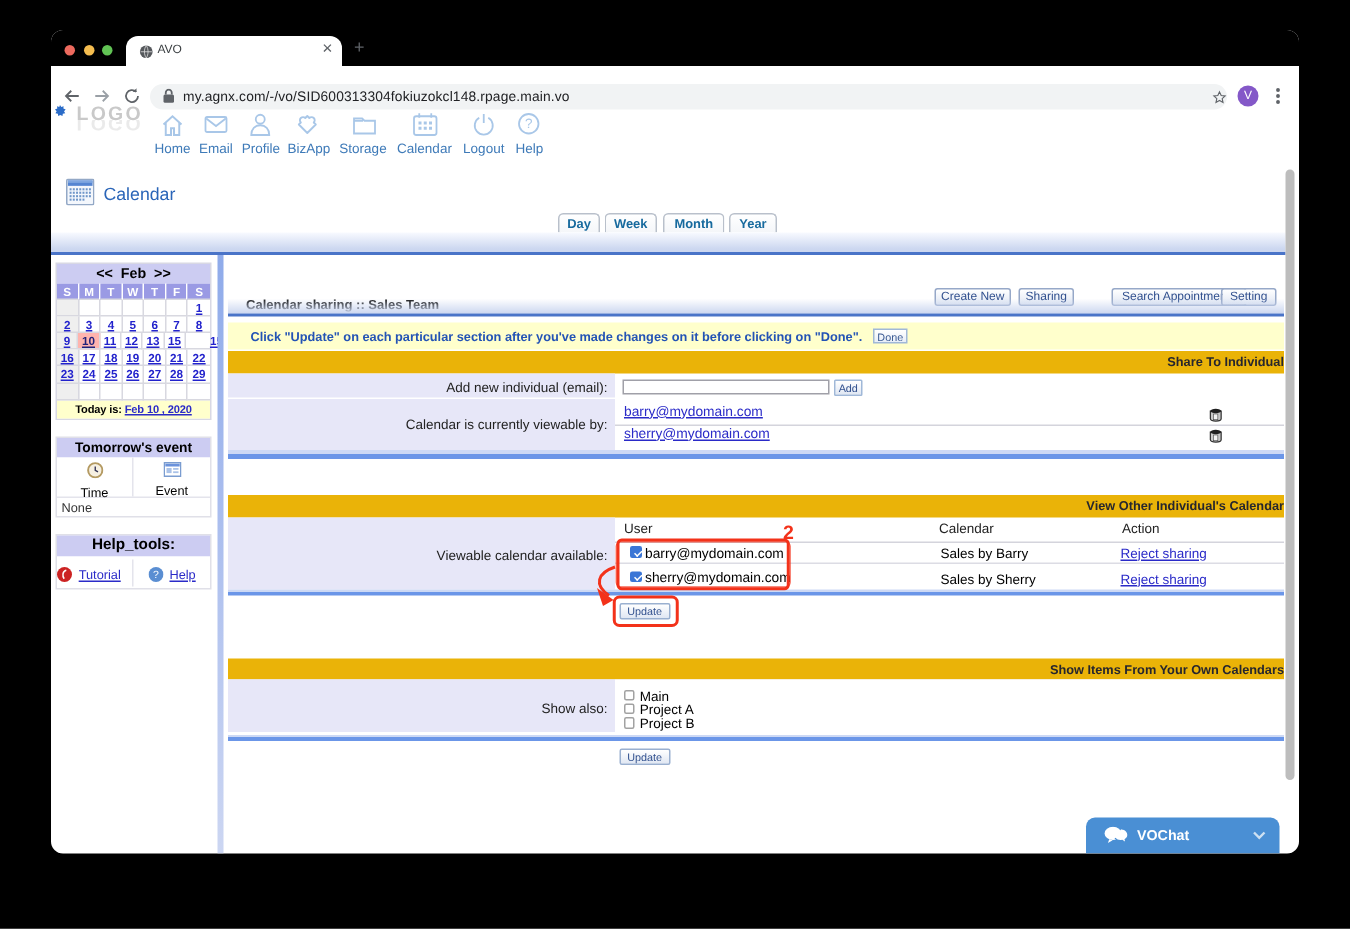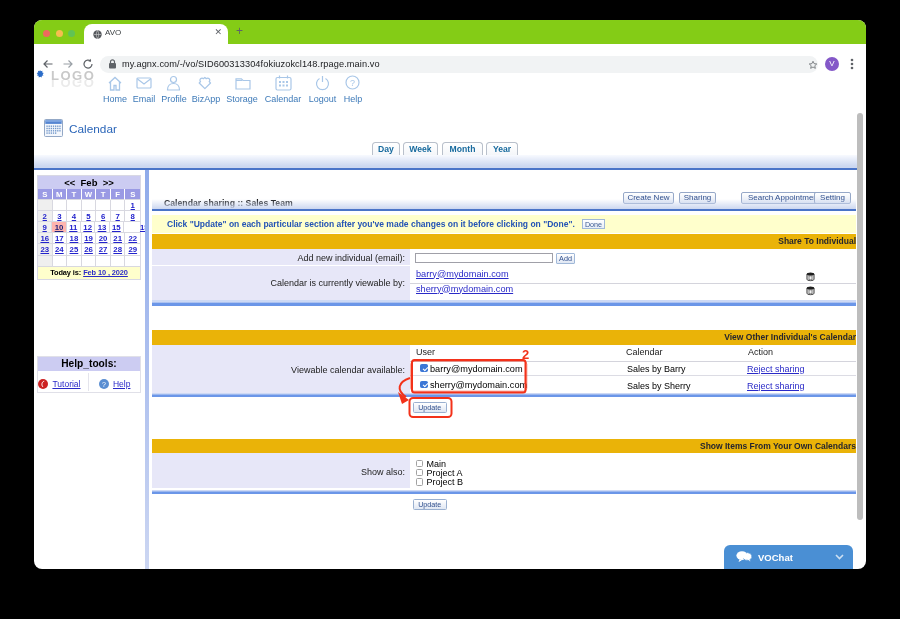--- a/index.html
+++ b/index.html
@@ -2,21 +2,21 @@
 <html><head>
 <meta charset="utf-8">
 <style>
 * { margin:0; padding:0; box-sizing:border-box; }
 html,body { width:900px; height:619px; background:#000; overflow:hidden;
   font-family:"Liberation Sans", sans-serif; }
 .abs { position:absolute; }
 #win { position:absolute; left:34px; top:20px; width:832px; height:549px;
   background:#fff; border-radius:8px; overflow:hidden; }
 
-#tabbar { position:absolute; left:0; top:0; width:832px; height:24px; background:#84cc16; }
+#tabbar { position:absolute; left:0; top:0; width:832px; height:24px; background:#000000; }
 .light { position:absolute; top:9.5px; width:7px; height:7px; border-radius:50%; }
 #tab { position:absolute; left:50px; top:4px; width:144px; height:20px; background:#fff;
   border-radius:8px 8px 0 0; }
 #urlrow { position:absolute; left:0; top:32px; width:832px; height:24px; background:#fff; }
 #pill { position:absolute; left:66px; top:3.5px; width:718px; height:17px;
   background:#f1f3f4; border-radius:8.5px; }
 
 #page { position:absolute; left:0; top:0; width:832px; height:549px; }
 .navlabel { position:absolute; top:74px; font-size:9px; color:#3e7ab8; text-align:center; }
 .tabbtn { position:absolute; top:122px; height:13px; border:1px solid #b9c0cb; border-bottom:none;
@@ -252,20 +252,43 @@
           <div class="mcell sun"></div>
           <div class="mcell"></div>
           <div class="mcell"></div>
           <div class="mcell"></div>
           <div class="mcell"></div>
           <div class="mcell"></div>
           <div class="mcell" style="border-right:none;"></div>
         </div>
       <div style="background:#ffffcc;height:12.5px;font-size:7.4px;letter-spacing:-.1px;text-align:center;line-height:12.5px;"><b>Today is:</b> <a class="blue" style="font-weight:bold;">Feb 10 , 2020</a></div>
     </div>
+    <div class="abs" style="left:3px;top:270.5px;width:104px;border:1px solid #e0e0e8;">
+      <div class="lavhead" style="height:13px;font-size:9.2px;line-height:13px;">Tomorrow's event</div>
+      <div style="display:flex;background:#fff;height:26px;">
+        <div style="width:51px;border-right:1px solid #e4e4ec;text-align:center;">
+          <svg width="11" height="11" style="margin-top:3px" viewBox="0 0 12 12">
+              <circle cx="6" cy="6" r="5.2" fill="#f6f0e2" stroke="#b49a62" stroke-width="1.4"></circle>
+              <path d="M6 3.2V6l2 1.2" stroke="#335" stroke-width="1" fill="none"></path>
+            </svg>
+          <div style="font-size:8.5px;margin-top:-1px;">Time</div>
+        </div>
+        <div style="flex:1;text-align:center;">
+          <svg width="12" height="10" style="margin-top:3.5px" viewBox="0 0 12 10">
+              <rect x=".5" y=".5" width="11" height="9" fill="#fff" stroke="#7a9cd0"></rect>
+              <rect x="1.2" y="1.2" width="9.6" height="1.8" fill="#6a92dc"></rect>
+              <rect x="2" y="4" width="3.4" height="3.4" fill="#aac2e8"></rect>
+              <rect x="6.4" y="4" width="3.6" height="1.2" fill="#aac2e8"></rect>
+              <rect x="6.4" y="6.2" width="3.6" height="1.2" fill="#aac2e8"></rect>
+            </svg>
+          <div style="font-size:8.5px;margin-top:-1px;">Event</div>
+        </div>
+      </div>
+      <div style="background:#fff;border-top:1px solid #e4e4ec;height:13px;font-size:8.5px;color:#333;line-height:13px;padding-left:3px;">None</div>
+    </div>
     <div class="abs" style="left:3px;top:336px;width:104px;border:1px solid #e0e0e8;">
       <div class="lavhead" style="height:14px;font-size:10.2px;line-height:14px;">Help_tools:</div>
       <div style="display:flex;background:#fff;height:21px;align-items:center;">
         <div style="width:51px;border-right:1px solid #e4e4ec;text-align:left;">
           <svg width="10" height="10" viewBox="0 0 10 10" style="vertical-align:-2px">
               <circle cx="5" cy="5" r="5" fill="#cc2222"></circle>
               <path d="M6.2 2.2c-1.4.3-2 1.3-2.2 2.4-.2 1-.1 2 .8 3.2" stroke="#fff" stroke-width="1" fill="none"></path>
             </svg>
           <a class="blue" style="font-size:8.5px;"> Tutorial</a>
         </div>

